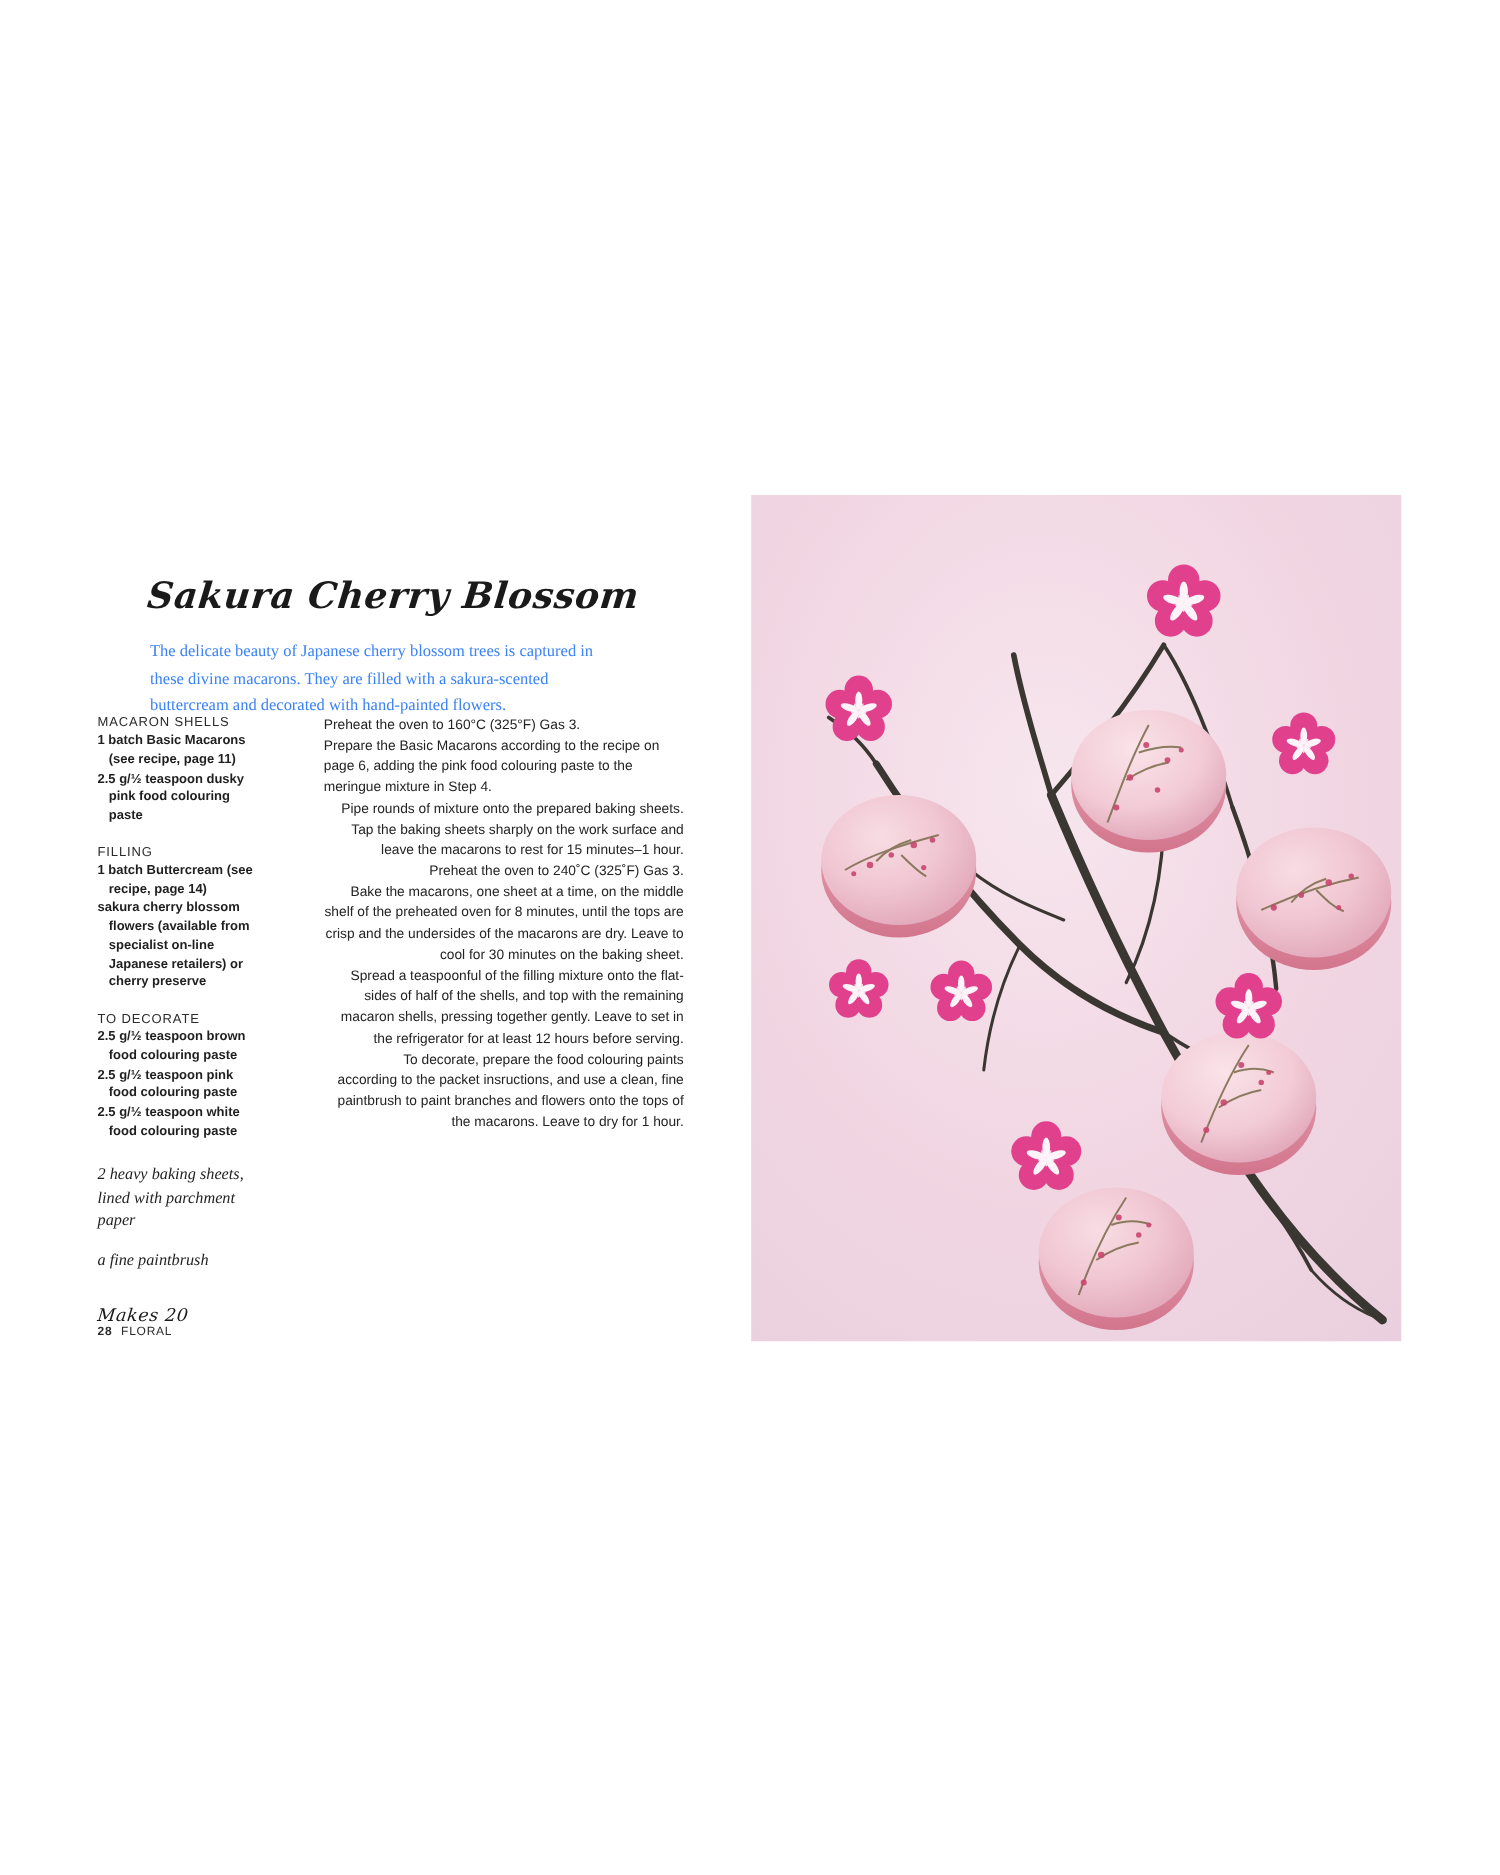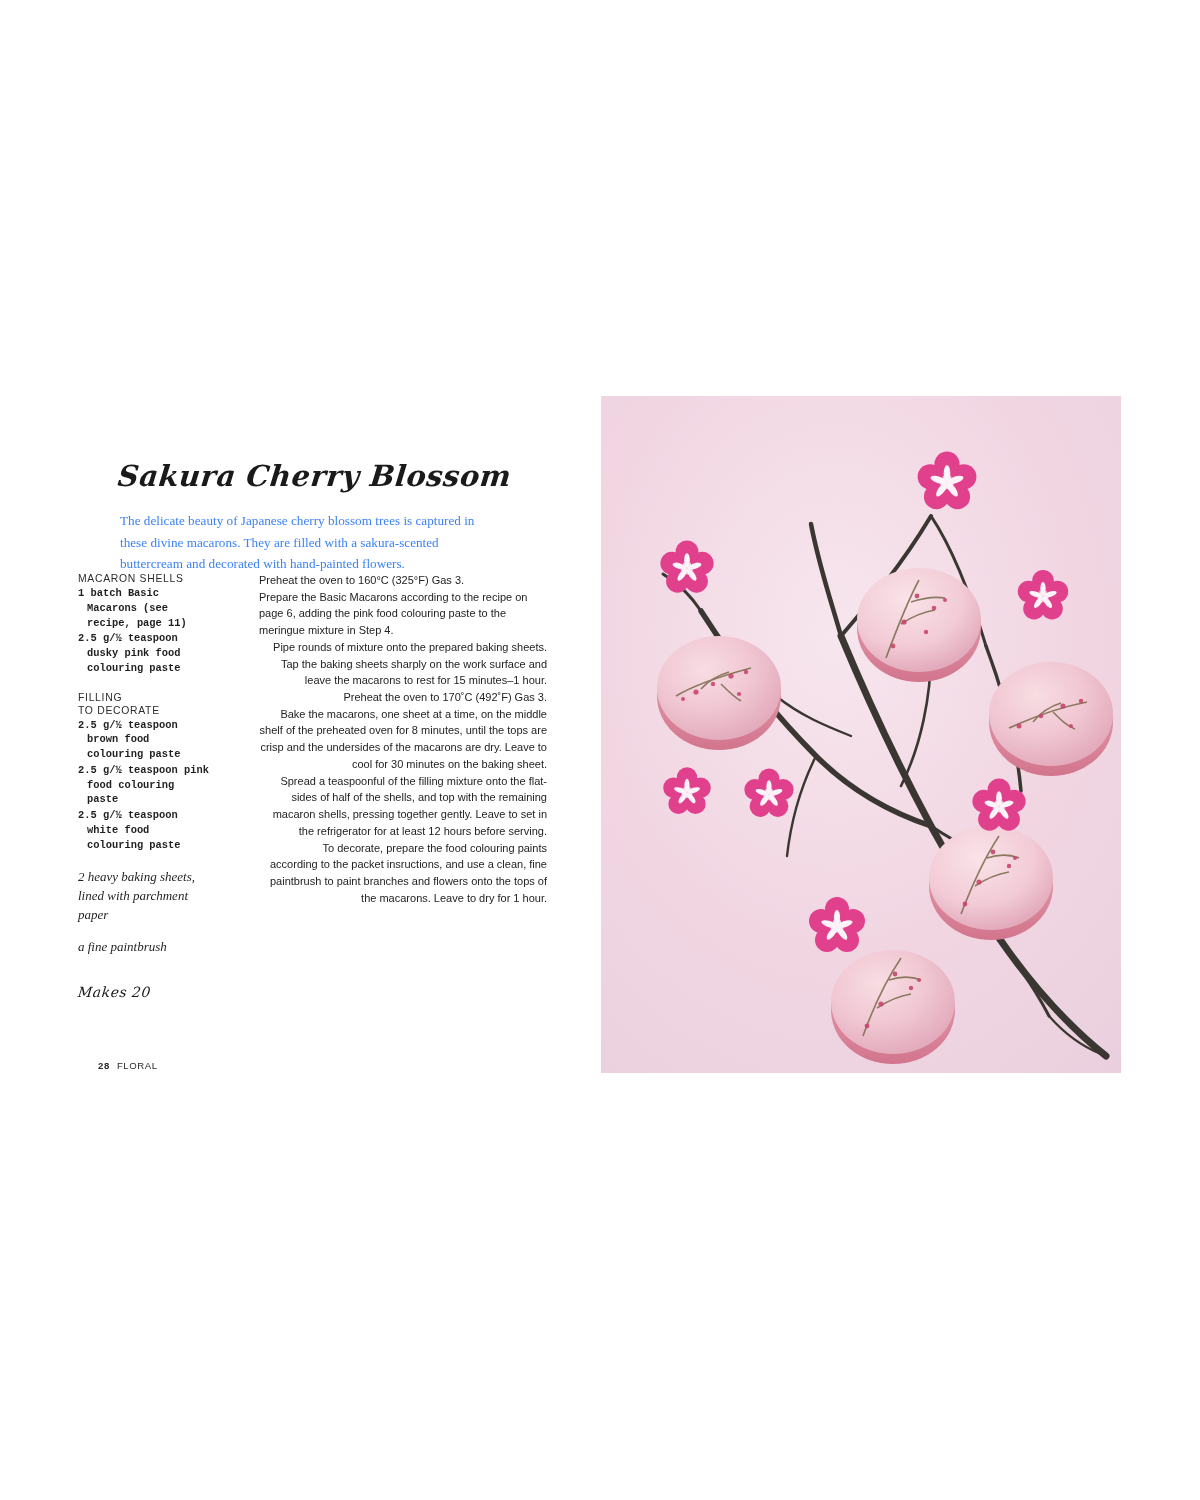--- a/index.html
+++ b/index.html
@@ -62,21 +62,20 @@
     color: #2b2b2b;
     margin-bottom: 2px;
   }
   .ing-list {
     list-style: none;
     margin: 0 0 16px 0;
     padding: 0;
     font-size: 10.4px;
     font-weight: bold;
     line-height: 1.42;
-    font-family: Liberation Mono, monospace;
   }
   .ing-list li {
     margin-bottom: 1px;
     text-indent: 0;
     padding-left: 9px;
     position: relative;
   }
   .ing-list li span.first-line {
     margin-left: -9px;
   }
@@ -121,21 +120,21 @@
 
   .folio {
     position: absolute;
     left: 78px;
     top: 1060px;
     font-family: "Liberation Sans", sans-serif;
     font-size: 9.6px;
     letter-spacing: 0.6px;
     color: #2a2a2a;
   }
-  .folio .num { font-weight: bold; margin-left: 20px; }
+  .folio .num { font-weight: bold; }
   .folio .sec { margin-left: 7px; }
 
   
   .photo {
     position: absolute;
     left: 601px;
     top: 396px;
     width: 520px;
     height: 677px;
     background: linear-gradient(150deg, #f4dfe8 0%, #f2d9e4 35%, #efd2e0 70%, #eccfde 100%);
@@ -157,20 +156,24 @@
     <div>
       <div class="ing-head">MACARON SHELLS</div>
       <ul class="ing-list">
         <li><span class="first-line">1 batch Basic Macarons (see recipe, page 11)</span></li>
         <li><span class="first-line">2.5 g/½ teaspoon dusky pink food colouring paste</span></li>
       </ul>
     </div>
 
     <div>
       <div class="ing-head">FILLING</div>
+      <ul class="ing-list">
+        <li><span class="first-line">1 batch Buttercream (see recipe, page 14)</span></li>
+        <li><span class="first-line">sakura cherry blossom flowers (available from specialist on-line Japanese retailers) or cherry preserve</span></li>
+      </ul>
     </div>
 
     <div>
       <div class="ing-head">TO DECORATE</div>
       <ul class="ing-list">
         <li><span class="first-line">2.5 g/½ teaspoon brown food colouring paste</span></li>
         <li><span class="first-line">2.5 g/½ teaspoon pink food colouring paste</span></li>
         <li><span class="first-line">2.5 g/½ teaspoon white food colouring paste</span></li>
       </ul>
     </div>
@@ -178,21 +181,21 @@
     <div class="equip">2 heavy baking sheets, lined with parchment paper</div>
     <div class="equip">a fine paintbrush</div>
 
     <div class="makes">Makes 20</div>
   </div>
 
   <div class="method">
     <p>Preheat the oven to 160°C (325°F) Gas 3.</p>
     <p>Prepare the Basic Macarons according to the recipe on page 6, adding the pink food colouring paste to the meringue mixture in Step 4.</p>
     <p class="indent">Pipe rounds of mixture onto the prepared baking sheets. Tap the baking sheets sharply on the work surface and leave the macarons to rest for 15 minutes–1 hour.</p>
-    <p class="indent">Preheat the oven to 170˚C (492˚F) Gas 3.</p>
+    <p class="indent">Preheat the oven to 240˚C (325˚F) Gas 3.</p>
     <p class="indent">Bake the macarons, one sheet at a time, on the middle shelf of the preheated oven for 8 minutes, until the tops are crisp and the undersides of the macarons are dry. Leave to cool for 30 minutes on the baking sheet.</p>
     <p class="indent">Spread a teaspoonful of the filling mixture onto the flat-sides of half of the shells, and top with the remaining macaron shells, pressing together gently. Leave to set in the refrigerator for at least 12 hours before serving.</p>
     <p class="indent">To decorate, prepare the food colouring paints according to the packet insructions, and use a clean, fine paintbrush to paint branches and flowers onto the tops of the macarons. Leave to dry for 1 hour.</p>
   </div>
 
   <div class="folio">
     <span class="num">28</span><span class="sec">FLORAL</span>
   </div>
 
   <div class="photo">

